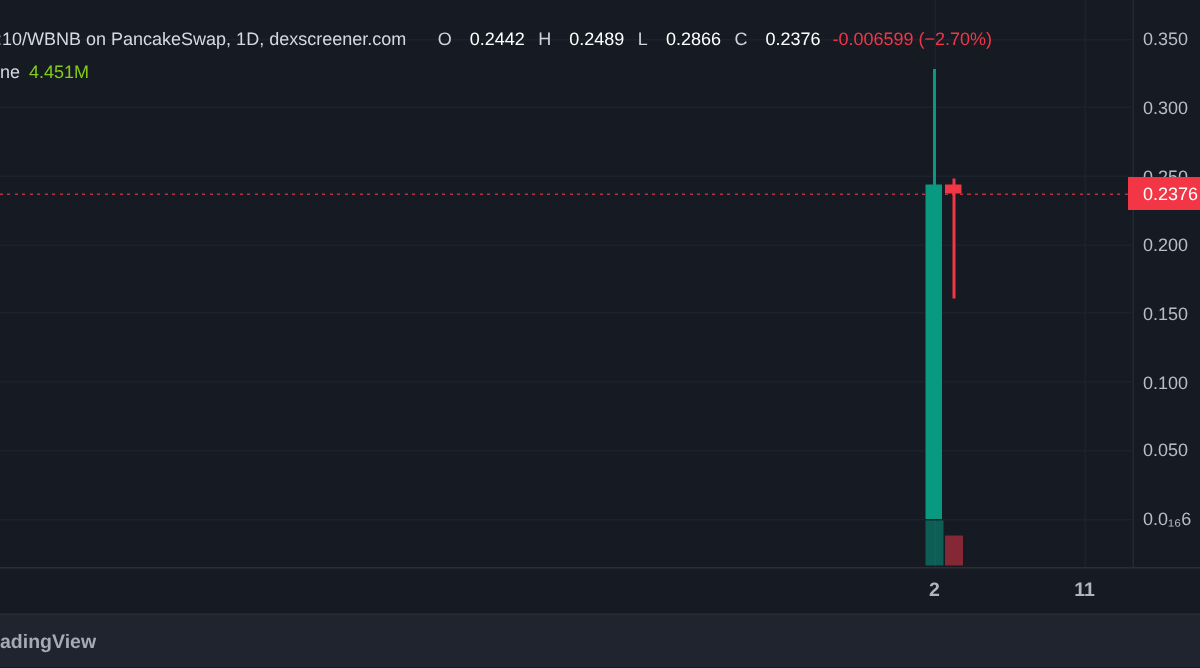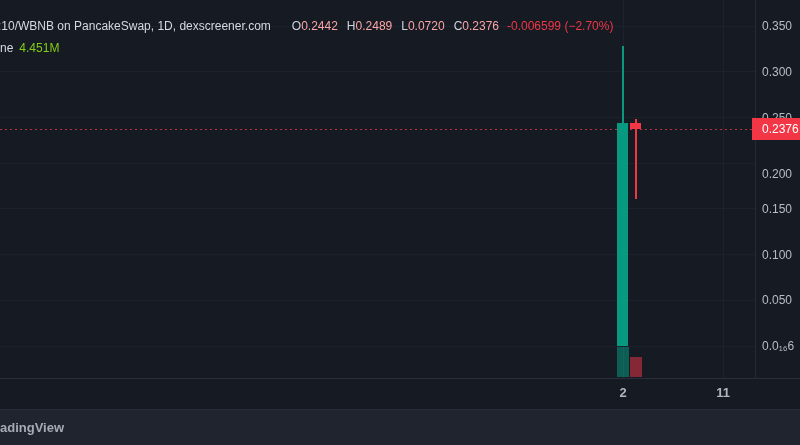--- a/index.html
+++ b/index.html
@@ -42,21 +42,21 @@
     position:absolute;left:-2px;top:19px;white-space:nowrap;
     font-size:12px;color:#d5d9e0;z-index:8;
   }
   .legend2{
     position:absolute;left:0;top:41px;white-space:nowrap;
     font-size:12px;color:#d5d9e0;z-index:8;
   }
   .legend1 .title{margin-right:12px;}
   .legend1 .lab{color:#cfd3db;margin-left:9px;}
   .legend1 .lab:first-of-type{margin-left:0;}
-  .legend1 .val{color:#fca5a5;}
+  .legend1 .val{color:#ffffff;margin-left:12px;}
   .legend1 .chg{color:#f23645;margin-left:8px;}
   .legend2 .vol-val{color:#84cc16;margin-left:6px;}
   
   .bottom-bar{
     position:absolute;left:0;top:409px;width:800px;height:36px;
     background:#20242e;border-top:1px solid #272c37;box-sizing:border-box;
   }
   .tv-logo{
     position:absolute;left:0;top:0;height:35px;line-height:35px;
     font-size:13px;font-weight:600;color:#a6aab4;white-space:nowrap;
@@ -85,39 +85,39 @@
       <div class="wick" style="left: 621.5px; top: 46.208px; height: 299.792px; background: rgb(8, 153, 129);"></div>
       <div class="body" style="left: 617px; top: 122.801px; height: 223.199px; width: 11px; background: rgb(8, 153, 129);"></div>
       <div class="wick" style="left: 634.5px; top: 118.505px; height: 80.432px; background: rgb(242, 54, 69);"></div>
       <div class="body" style="left: 630px; top: 122.801px; height: 6.0324px; width: 11px; background: rgb(242, 54, 69);"></div>
     </div>
 
   <div id="yaxis">
       <div class="ylab" style="top: 19.1px;">0.350</div>
       <div class="ylab" style="top: 64.8px;">0.300</div>
       <div class="ylab" style="top: 110.5px;">0.250</div>
-      <div class="ylab" style="top: 156.2px; margin-top: 11px;">0.200</div>
+      <div class="ylab" style="top: 156.2px;">0.200</div>
       <div class="ylab" style="top: 201.9px;">0.150</div>
       <div class="ylab" style="top: 247.6px;">0.100</div>
       <div class="ylab" style="top: 293.3px;">0.050</div>
       <div class="ylab" style="top: 339px;">0.0₁₆6</div>
     </div>
 
   <div class="pane-bottom"></div>
   <div id="xaxis">
       <div class="xlab" style="left: 623px;">2</div>
       <div class="xlab" style="left: 723px;">11</div>
     </div>
 
   <div class="badge" id="price-badge" style="top: 118px;">
     <span>0.2376</span>
   </div>
 
   <div class="legend1">
-    <span class="title">:10/WBNB on PancakeSwap, 1D, dexscreener.com</span><span class="lab">O</span><span class="val">0.2442</span><span class="lab">H</span><span class="val">0.2489</span><span class="lab">L</span><span class="val">0.0720</span><span class="lab">C</span><span class="val">0.2376</span><span class="chg">-0.006599 (−2.70%)</span>
+    <span class="title">:10/WBNB on PancakeSwap, 1D, dexscreener.com</span><span class="lab">O</span><span class="val">0.2442</span><span class="lab">H</span><span class="val">0.2489</span><span class="lab">L</span><span class="val">0.2866</span><span class="lab">C</span><span class="val">0.2376</span><span class="chg">-0.006599 (−2.70%)</span>
   </div>
 
   <div class="legend2">
     <span>ne</span><span class="vol-val">4.451M</span>
   </div>
 
   <div class="bottom-bar">
     <span class="tv-logo">adingView</span>
   </div>
 

